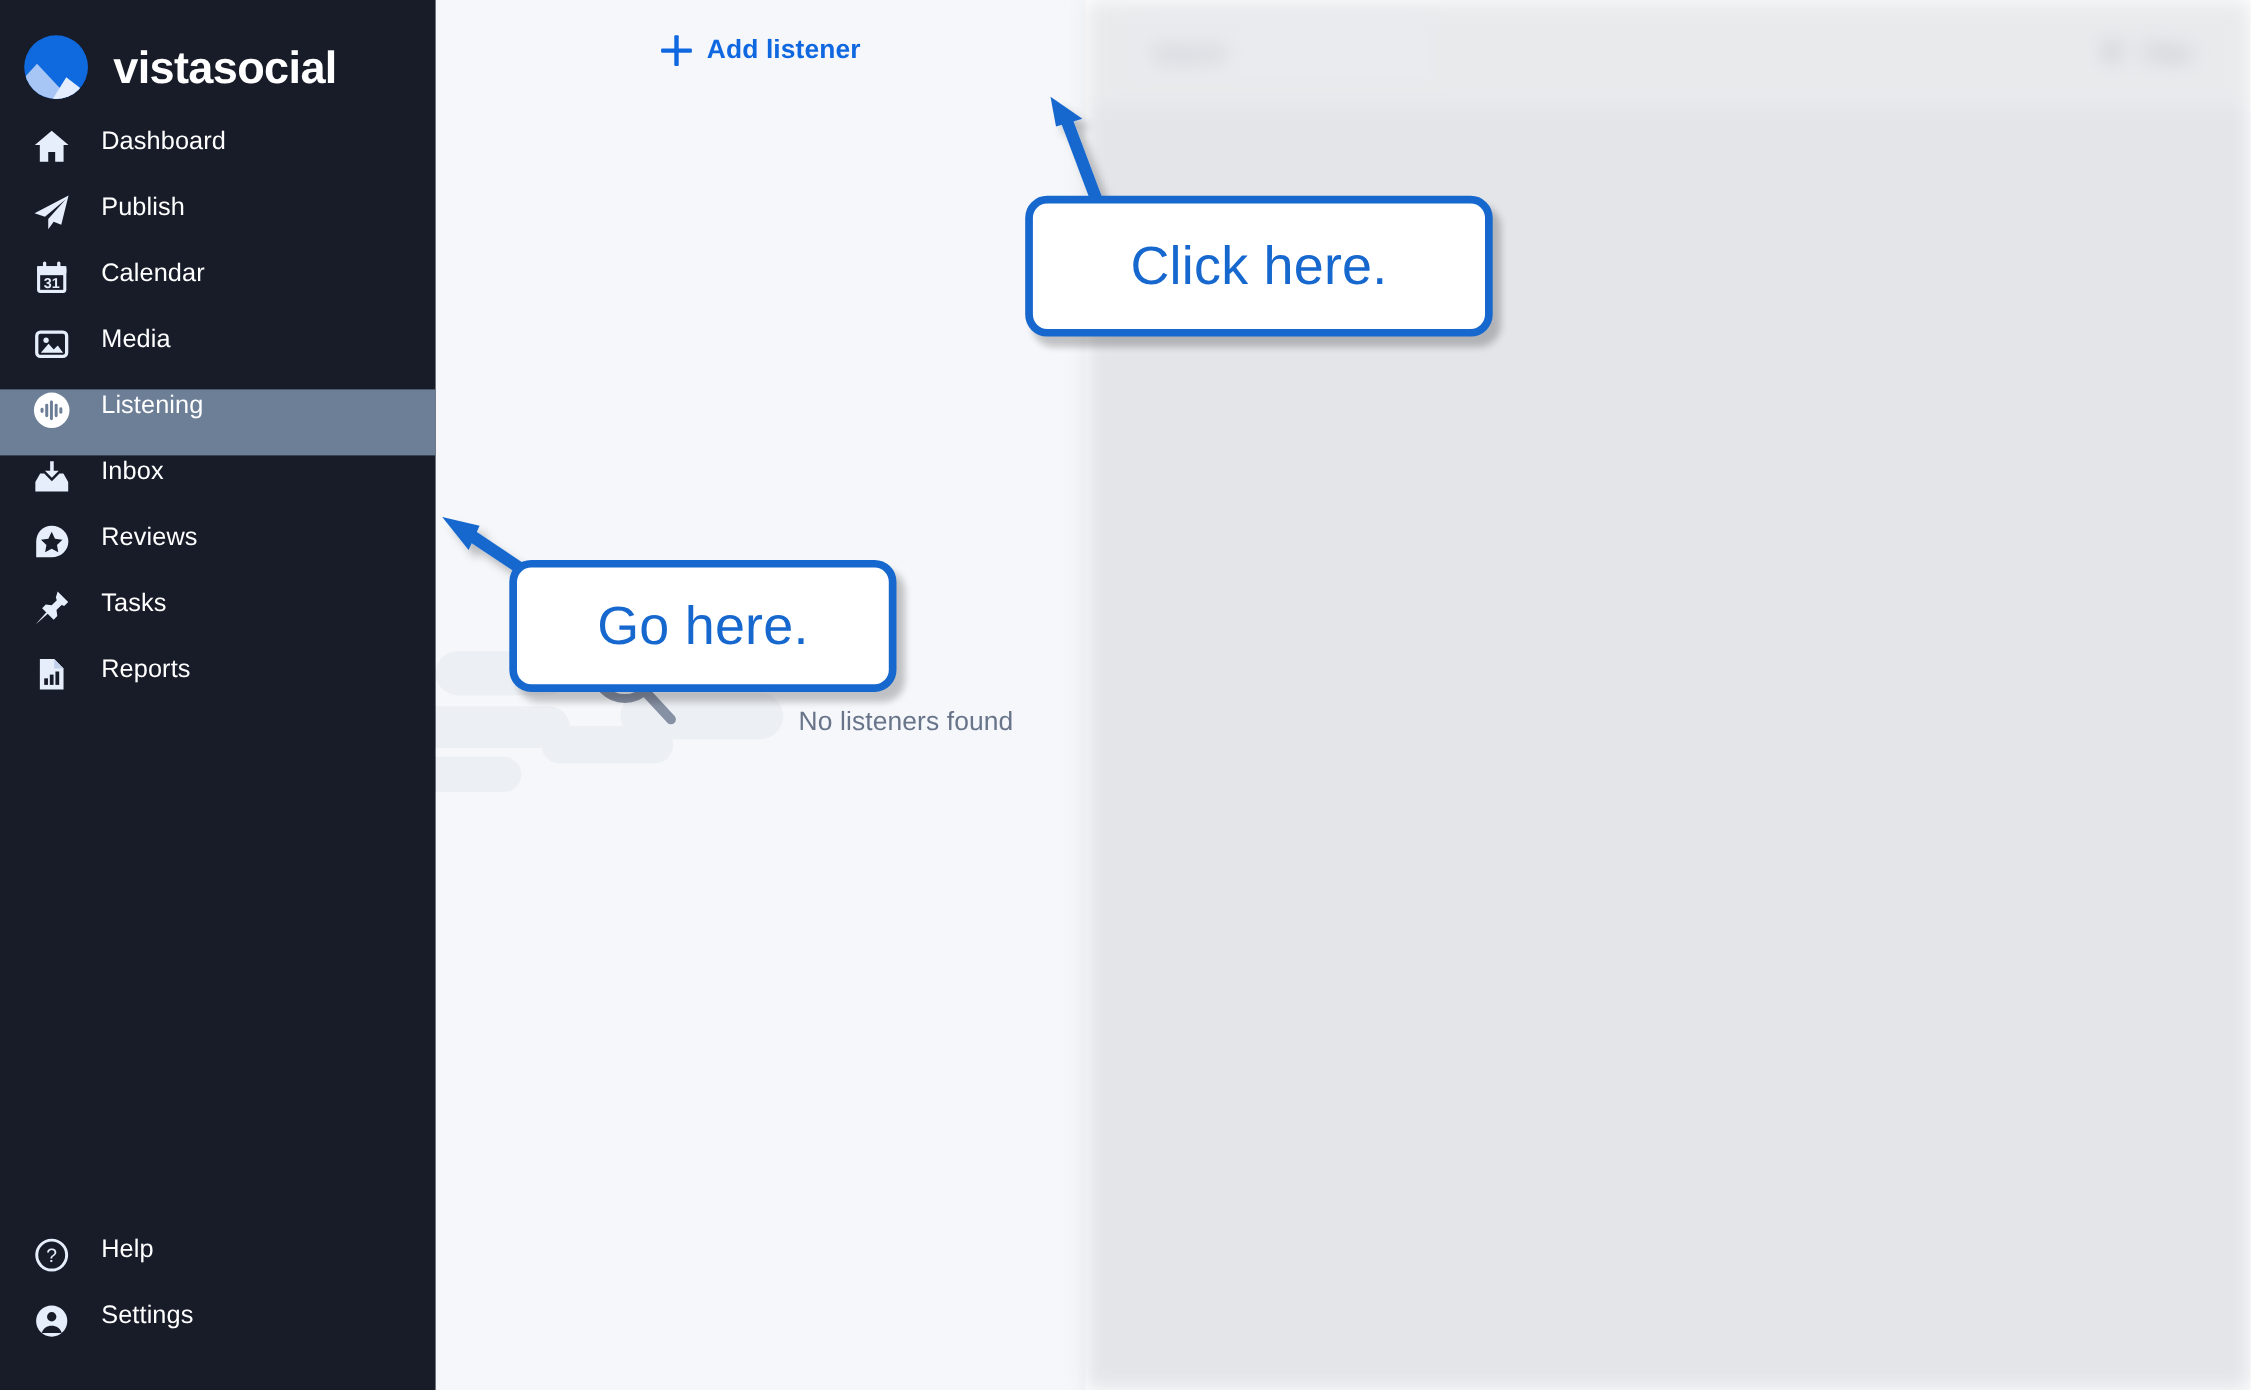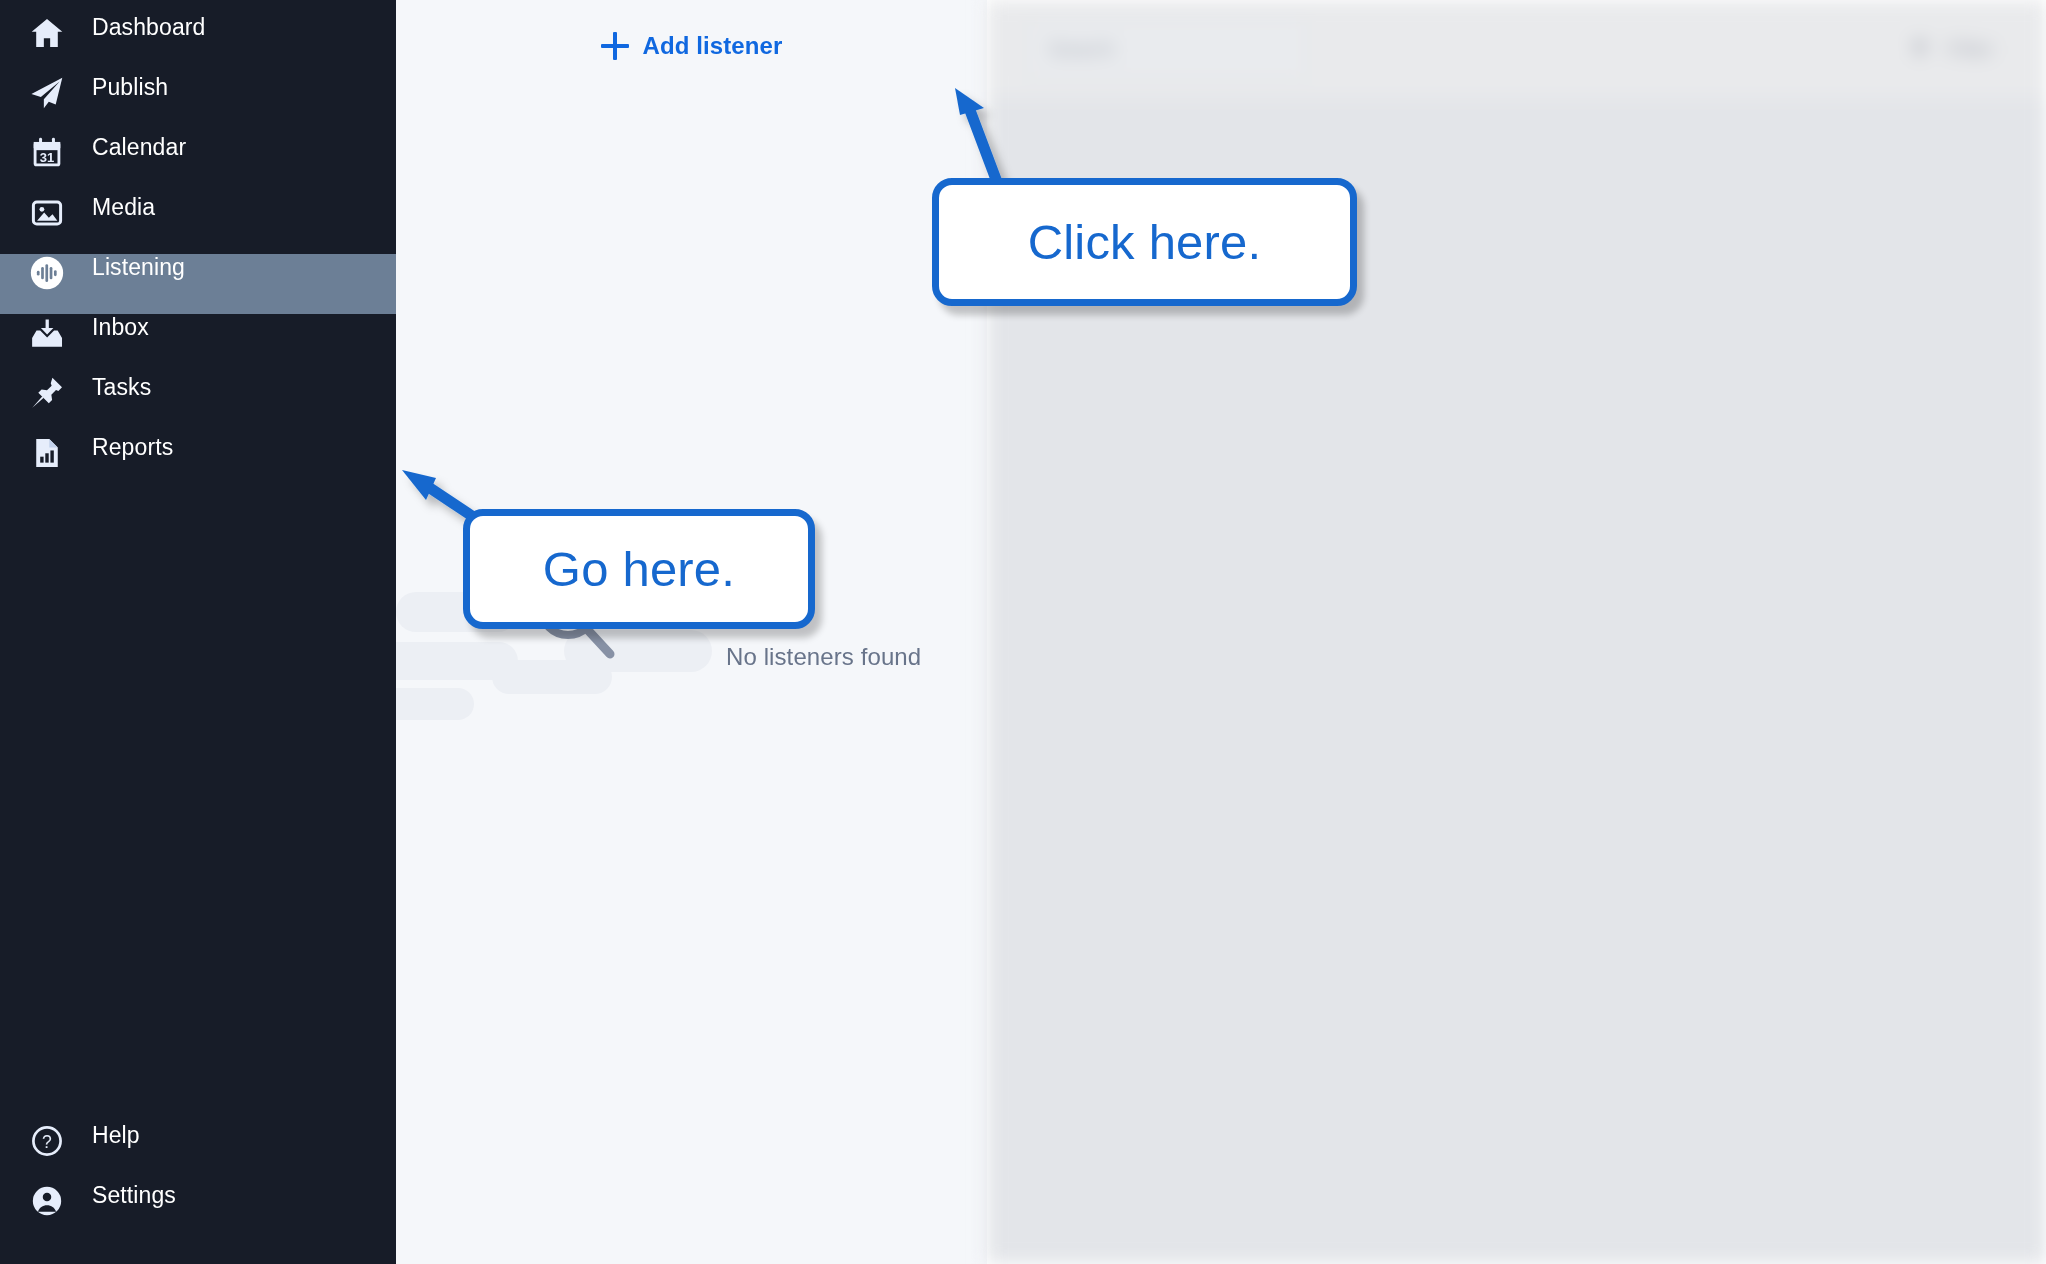--- a/index.html
+++ b/index.html
@@ -218,20 +218,27 @@
     z-index: 35;
   }
 </style>
 </head>
 <body>
 
 <div id="app">
 
   <div id="sidebar">
 
+    <div class="brand">
+      <div class="brand-logo">
+        <div class="mtn-back"></div>
+        <div class="mtn-front"></div>
+      </div>
+      <div class="brand-name">vistasocial</div>
+    </div>
 
     <div class="nav">
 
       <div class="nav-item">
         <span class="nav-icon">
           <svg width="36" height="36" viewBox="0 0 24 24" fill="#e6edfb">
             <path d="M12 2.6 1.8 11.2h3v10.2h5.1v-5.9h4.2v5.9h5.1V11.2h3z"></path>
           </svg>
         </span>
         <span class="nav-label">Dashboard</span>
@@ -290,20 +297,29 @@
       <div class="nav-item">
         <span class="nav-icon">
           <svg width="34" height="34" viewBox="0 0 24 24" fill="#e6edfb">
             <path d="M11 2.4h2.3v6.1h3.2L12.1 13 7.7 8.5h3.3z"></path>
             <path d="M4.6 10.2h2.6l4.9 5 4.9-5h2.5l3.1 5.4v6.1H1.5v-6.1z"></path>
           </svg>
         </span>
         <span class="nav-label">Inbox</span>
       </div>
 
+      <div class="nav-item">
+        <span class="nav-icon">
+          <svg width="36" height="36" viewBox="0 0 24 24">
+            <path d="M12 1.9c5.6 0 10.1 4.3 10.1 9.6 0 5.3-4.5 9.6-10.1 9.6H2.6V11.5C2.6 6.2 6.4 1.9 12 1.9z" fill="#e6edfb"></path>
+            <path d="M12 5.6l2 4.2 4.5.6-3.3 3.2.8 4.5-4-2.2-4 2.2.8-4.5-3.3-3.2 4.5-.6z" fill="#171c28"></path>
+          </svg>
+        </span>
+        <span class="nav-label">Reviews</span>
+      </div>
 
       <div class="nav-item">
         <span class="nav-icon">
           <svg width="36" height="36" viewBox="0 0 24 24" fill="#e6edfb">
             <path d="M15.6 1.8 22 8.2l-2.4 2.4-1.6-.6-3.1 3.1.5 3.6-2.2 2.2-7-7 2.2-2.2 3.6.5 3.1-3.1-.6-1.6z"></path>
             <path d="M8.9 14.2 2.2 21.8l7.6-6.7z"></path>
           </svg>
         </span>
         <span class="nav-label">Tasks</span>
       </div>

